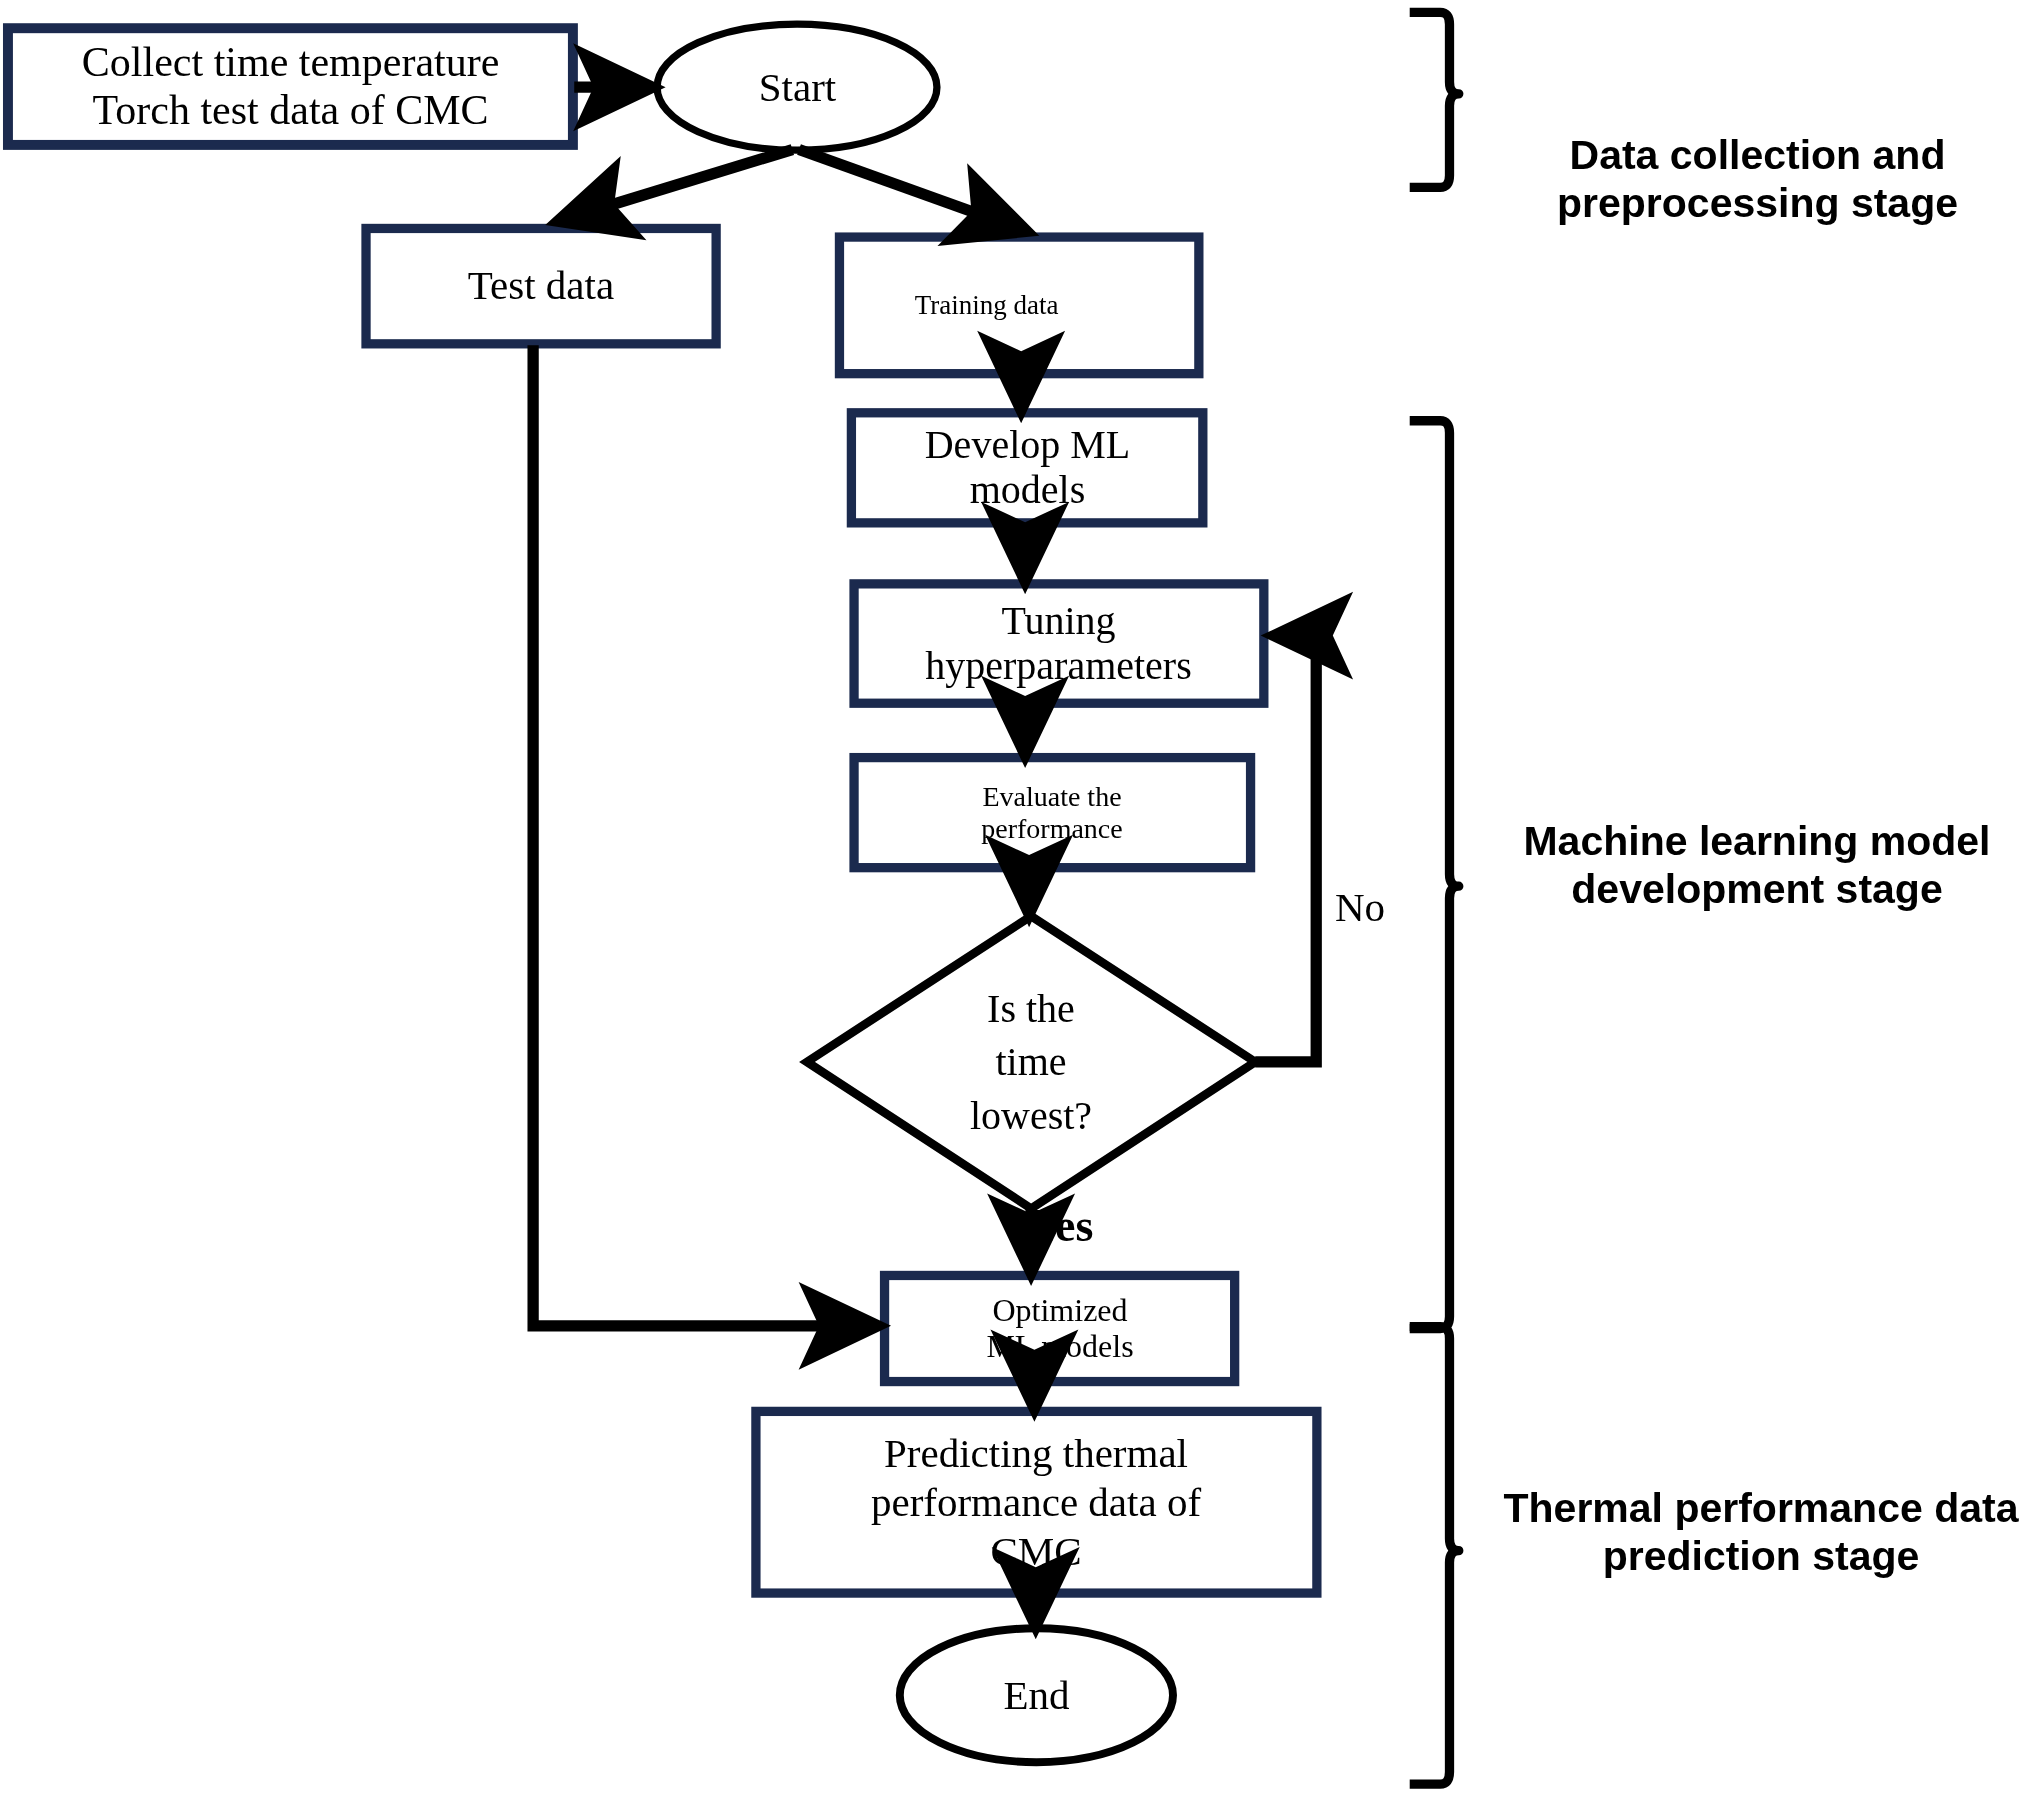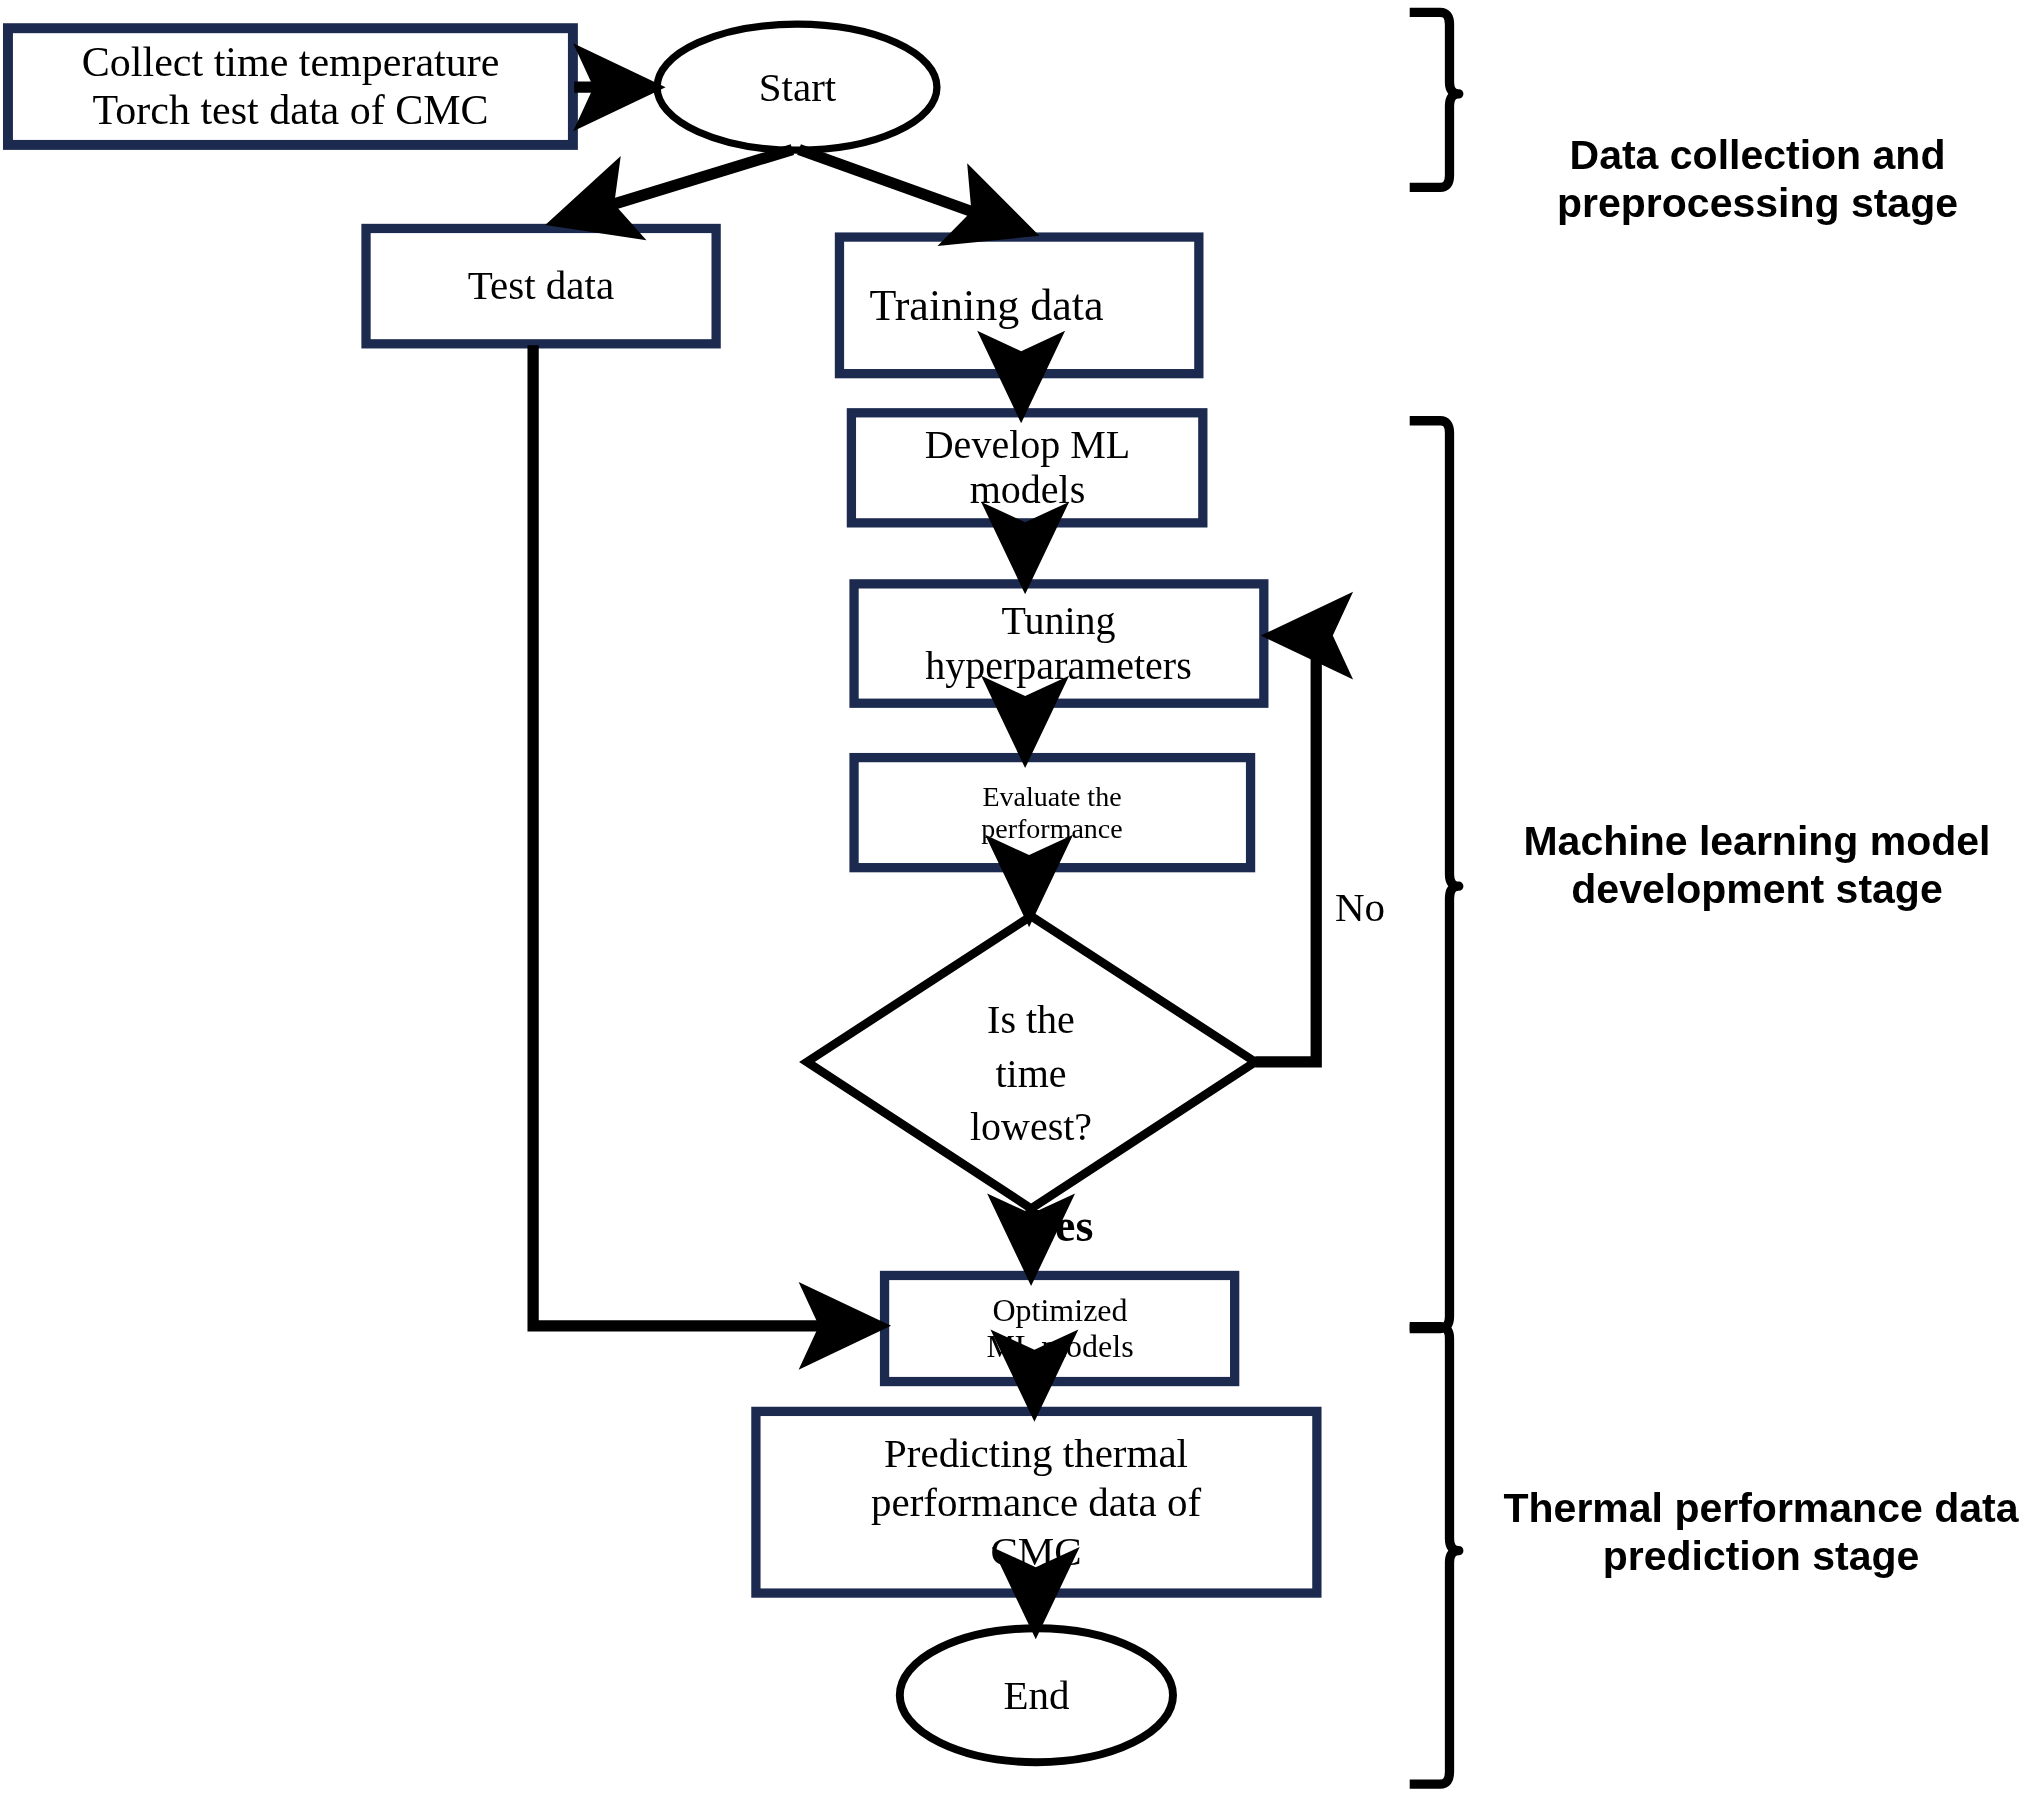--- a/index.html
+++ b/index.html
@@ -106,21 +106,21 @@
   </div>
 
   <div class="node-text" style="left:658px;top:57px;width:279px;height:61px;font-size:41px;">
     <span>Start</span>
   </div>
 
   <div class="node-text" style="left:371px;top:256px;width:340px;height:60px;font-size:41px;">
     <span>Test data</span>
   </div>
 
-  <div class="node-text" style="left:845px;top:275px;width:283px;height:61px;font-size:44px;">
+  <div class="node-text" style="left:845px;top:275px;width:283px;height:61px;font-size:27px;">
     <span>Training data</span>
   </div>
 
   <div class="node-text" style="left:857px;top:418px;width:341px;height:99px;font-size:40px;">
     <div>
       <div>Develop ML</div>
       <div>models</div>
     </div>
   </div>
 
@@ -131,21 +131,21 @@
     </div>
   </div>
 
   <div class="node-text" style="left:859px;top:763px;width:386px;height:99px;font-size:28px;">
     <div>
       <div>Evaluate the</div>
       <div>performance</div>
     </div>
   </div>
 
-  <div class="node-text" style="left:885px;top:970px;width:292px;height:184px;font-size:40px;line-height:1.34;align-items:flex-end;">
+  <div class="node-text" style="left:885px;top:970px;width:292px;height:184px;font-size:40px;line-height:1.34;">
     <div>
       <div>Is the</div>
       <div>time</div>
       <div>lowest?</div>
     </div>
   </div>
 
   <div class="node-text" style="left:890px;top:1280px;width:340px;height:97px;font-size:32px;">
     <div>
       <div>Optimized</div>

